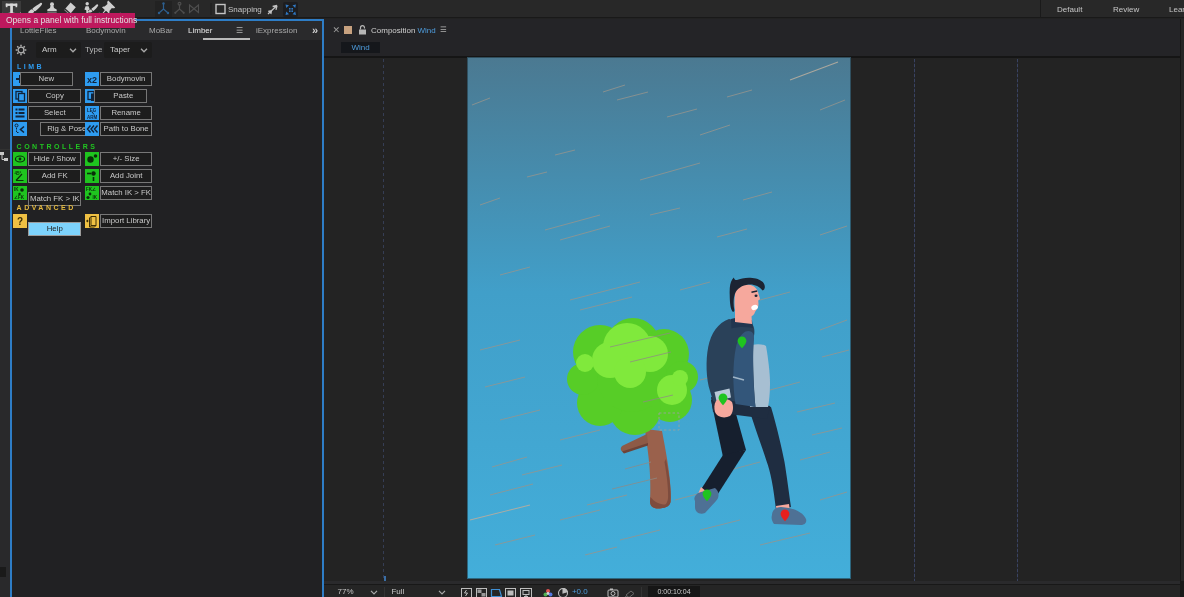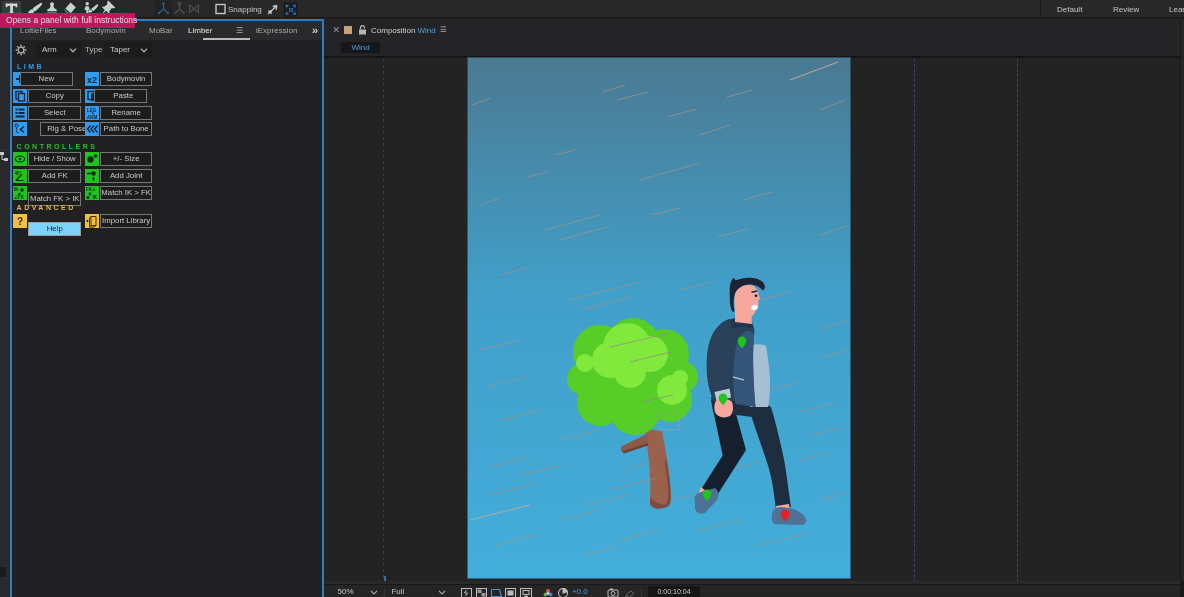--- a/index.html
+++ b/index.html
@@ -409,21 +409,21 @@
         <use href="#pin" x="0" y="0" transform="translate(240,439)" fill="#1fc41f"></use>
         <use href="#pin" x="0" y="0" transform="translate(318,459)" fill="#e8201e"></use>
       </g>
     </svg>
   </div>
   <div class="abs" style="left:60px;top:557px;width:2px;height:5px;background:#3a6ea5;z-index:5;"></div>
   <div id="cbottom" style="position:absolute;left:0;top:562px;width:856px;height:16px;background:#252525;">
     <div class="abs" style="left:0;top:0;width:856px;height:3px;background:#2a2a2c;"></div>
     <div class="abs" style="left:0;top:3px;width:856px;height:1px;background:#181818;"></div>
 
-    <span class="bbt" style="left:13.6px;top:6px;">50%</span>
+    <span class="bbt" style="left:13.6px;top:6px;">77%</span>
     <svg class="abs" style="left:46px;top:8.5px;" width="8" height="5" viewBox="0 0 8 5">
         <path d="M1,0.8 L4,3.8 L7,0.8" stroke="#a9a9a9" stroke-width="1.2" fill="none"></path>
       </svg>
     <div class="abs" style="left:60px;top:6px;width:1px;height:10px;background:#333;"></div>
     <span class="bbt" style="left:67.4px;top:6px;">Full</span>
     <svg class="abs" style="left:114px;top:8.5px;" width="8" height="5" viewBox="0 0 8 5">
         <path d="M1,0.8 L4,3.8 L7,0.8" stroke="#a9a9a9" stroke-width="1.2" fill="none"></path>
       </svg>
     <svg class="abs" style="left:136px;top:5.5px;" width="186px" height="12" viewBox="0 0 186 12">
       <g fill="none" stroke="#bdbdbd" stroke-width="1">

